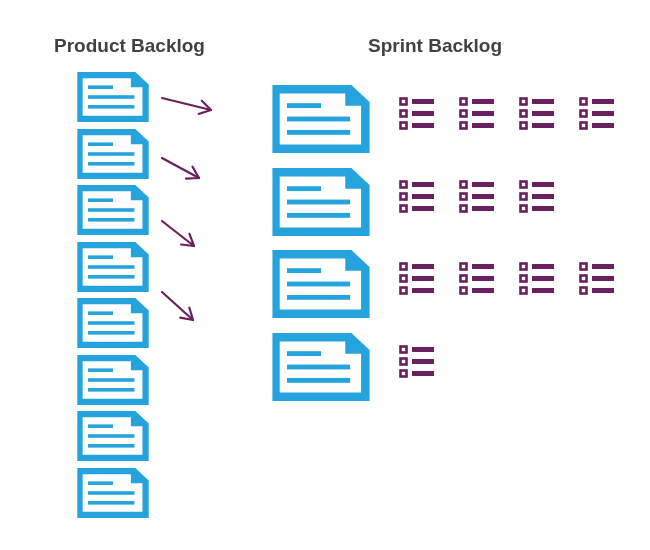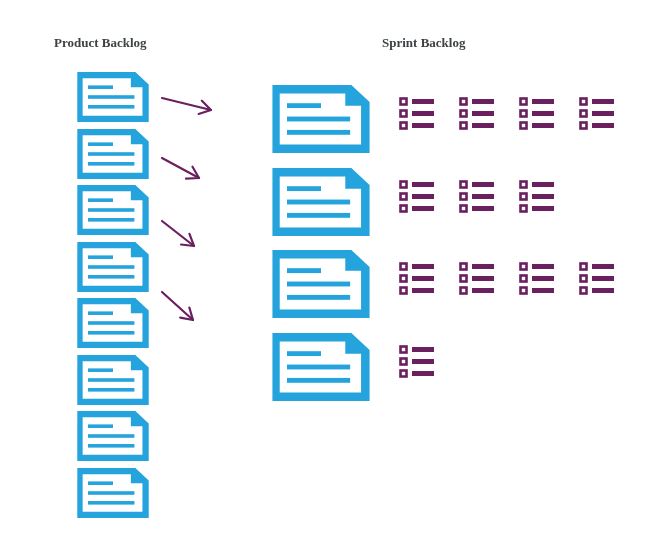--- a/index.html
+++ b/index.html
@@ -1,20 +1,20 @@
 <!DOCTYPE html>
 <html><head>
 <meta charset="utf-8">
 <style>
   html, body { margin: 0; padding: 0; background: #ffffff; }
   body { width: 650px; height: 550px; position: relative; overflow: hidden;
          font-family: "Liberation Sans", sans-serif; }
-  .title { position: absolute; font-weight: bold; font-size: 13px; color: #3f4244; white-space: nowrap; font-family: Liberation Serif, serif; }
+  .title { position: absolute; font-weight: bold; font-size: 19px; color: #3f4244; white-space: nowrap; }
   #title-left { left: 54px; top: 35px; }
-  #title-right { left: 382px; top: 35px; }
+  #title-right { left: 368px; top: 35px; }
   .doc { position: absolute; }
   .task { position: absolute; }
 </style>
 </head>
 <body>
 
 <div id="title-left" class="title">Product Backlog</div>
 <div id="title-right" class="title">Sprint Backlog</div>
 
 <div id="product-column">

